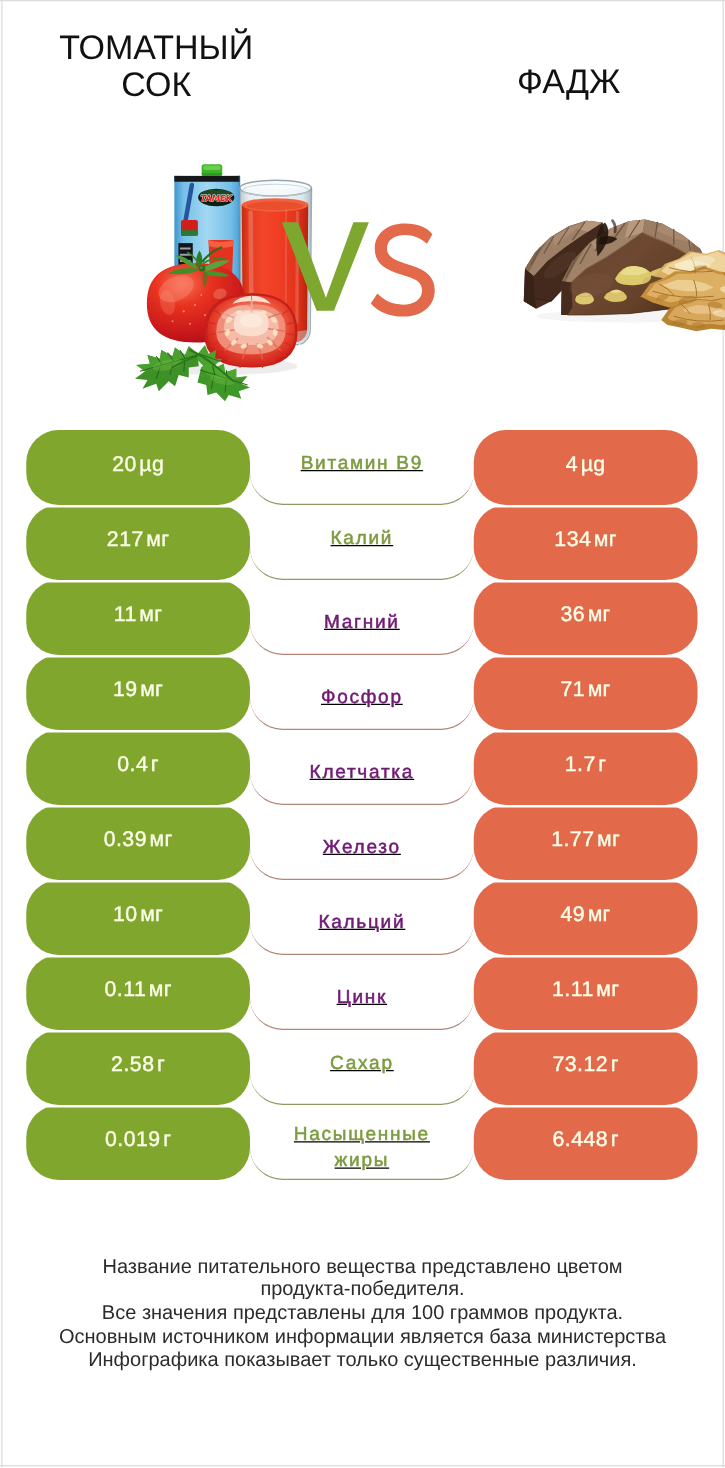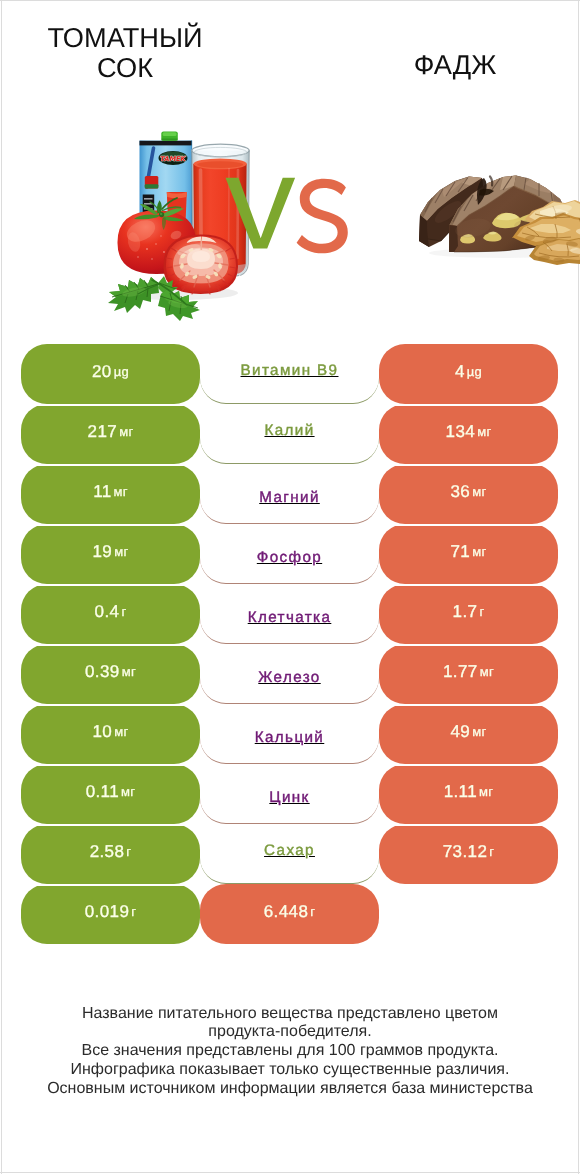--- a/index.html
+++ b/index.html
@@ -26,21 +26,21 @@
   
   .table{position:absolute;left:21px;top:344px;width:537px;}
   .row{position:relative;height:60px;display:flex;}
   .cell{box-sizing:border-box;display:flex;align-items:center;justify-content:center;text-align:center;border-radius:26px;}
   .cv{width:179px;height:60px;color:#fbffe8;position:relative;box-sizing:border-box;padding-bottom:5px;}
   .cv.green{background:#81a62e;}
   .cv.orange{background:#e2694a;}
   .cn{width:179px;height:60px;background:#fff;box-sizing:border-box;padding-bottom:7px;text-decoration:underline;}
   .row.two .cn{padding-bottom:0px;padding-top:13px;align-items:flex-start;}
   .num{font-size:17px;font-weight:400;letter-spacing:.4px;-webkit-text-stroke:0.35px currentColor;}
-  .unit{font-size:13px;font-weight:400;margin-left:2px;letter-spacing:.3px;-webkit-text-stroke:0.3px currentColor;}
+  .unit{font-size:17px;font-weight:400;margin-left:2px;letter-spacing:.3px;-webkit-text-stroke:0.3px currentColor;}
   .name{font-size:15.2px;font-weight:400;line-height:21px;letter-spacing:1.4px;max-width:128px;-webkit-text-stroke:0.42px currentColor;}
   .name.green{color:#7c9b3f;}
   .name.orange{color:#701a75;margin-top:14px;}
   .row .sep{position:absolute;left:0;top:0;width:179px;height:1.6px;background:#fff;z-index:3;}
   .row .sep.r2{left:358px;}
   .row .cn{border-bottom:1px solid transparent;}
   .row.wg .cn{border-bottom-color:#8d9a66;}
   .row.wo .cn{border-bottom-color:#b08476;}
   .row:first-child .sep{display:none;}
 
@@ -590,29 +590,32 @@
           <span class="unit">г</span>
         </div>
         <div class="sep"></div>
         <div class="sep r2"></div>
       </div>
       <div class="row wg two">
         <div class="cell cv green">
           <span class="num">0.019</span>
           <span class="unit">г</span>
         </div>
+        <div class="cell cn">
+          <span class="name green">Насыщенные жиры</span>
+        </div>
         <div class="cell cv orange">
           <span class="num">6.448</span>
           <span class="unit">г</span>
         </div>
         <div class="sep"></div>
         <div class="sep r2"></div>
       </div>
     </div>
 
   <div class="footer" id="footer">
       <div>Название питательного вещества представлено цветом</div>
       <div>продукта-победителя.</div>
       <div>Все значения представлены для 100 граммов продукта.</div>
+      <div>Основным источником информации является база министерства</div>
       <div>Инфографика показывает только существенные различия.</div>
-      <div>Основным источником информации является база министерства</div>
     </div>
 </div>
 
 </body></html>

